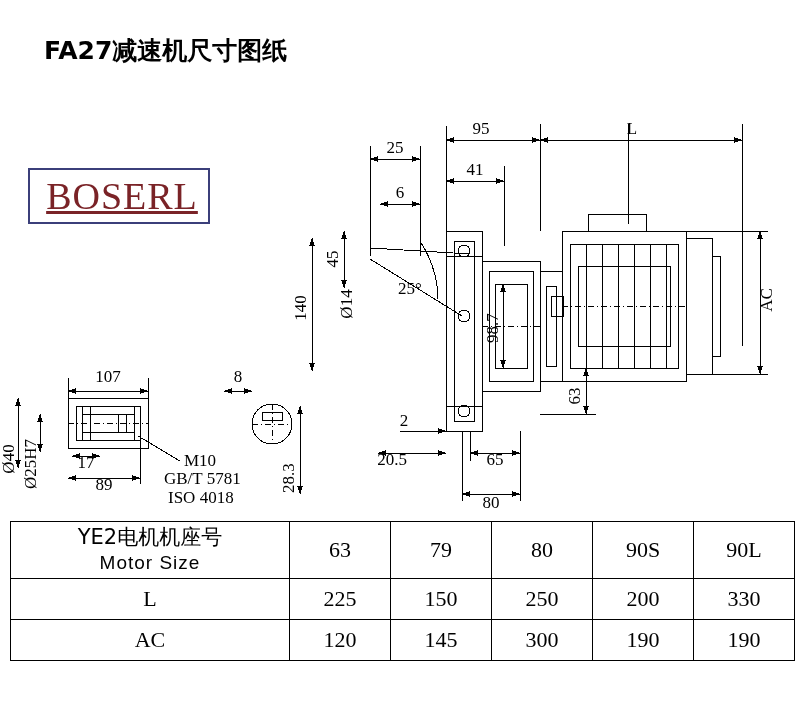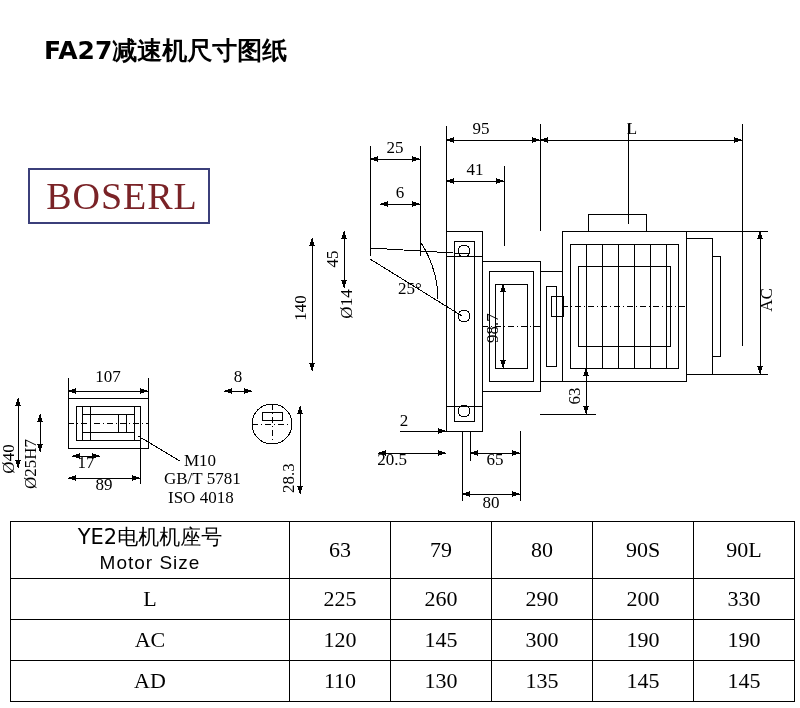--- a/index.html
+++ b/index.html
@@ -45,20 +45,21 @@
     left: 34px;
     top: 155px;
     width: 176px;
     text-align: center;
     font-family: "Liberation Serif", serif;
     font-size: 38px;
     font-weight: normal;
     color: #7a2327;
     letter-spacing: 1px;
     line-height: 50px;
+    text-decoration: underline;
   }
 
   
   .svgwrap {
     position: absolute;
     left: 0;
     top: 0;
     width: 800px;
     height: 708px;
   }
@@ -312,37 +313,29 @@
         </td>
         <td class="cell">63</td>
         <td class="cell">79</td>
         <td class="cell">80</td>
         <td class="cell">90S</td>
         <td class="cell">90L</td>
       </tr>
       <tr>
         <td class="rowhead">L</td>
         <td class="cell">225</td>
-        <td class="cell">260</td>
-        <td class="cell">290</td>
+        <td class="cell">150</td>
+        <td class="cell">250</td>
         <td class="cell">200</td>
         <td class="cell">330</td>
       </tr>
       <tr>
         <td class="rowhead">AC</td>
         <td class="cell">120</td>
         <td class="cell">145</td>
         <td class="cell">300</td>
         <td class="cell">190</td>
         <td class="cell">190</td>
       </tr>
-      <tr>
-        <td class="rowhead">AD</td>
-        <td class="cell">110</td>
-        <td class="cell">130</td>
-        <td class="cell">135</td>
-        <td class="cell">145</td>
-        <td class="cell">145</td>
-      </tr>
     </tbody>
   </table>
 
 </div>
 
 </body></html>

